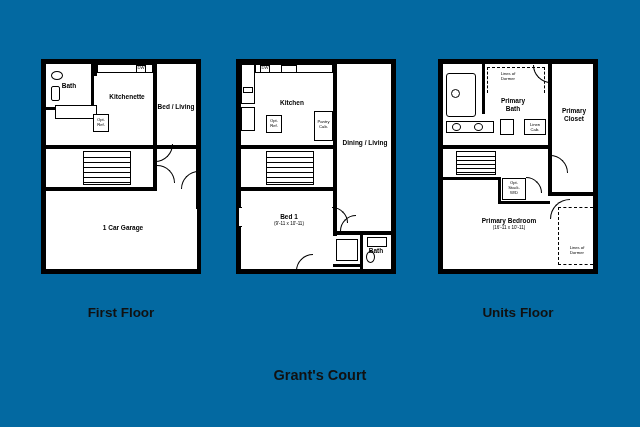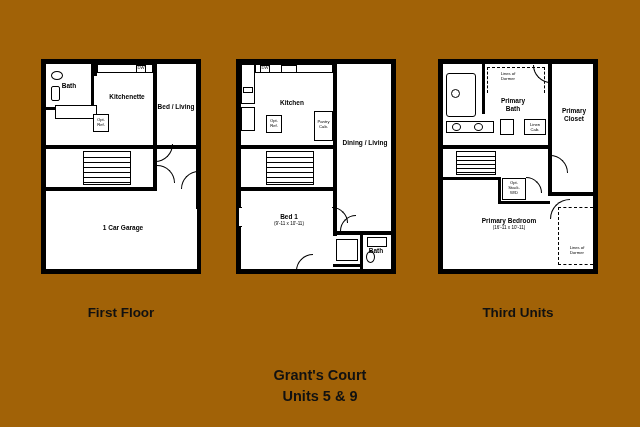--- a/index.html
+++ b/index.html
@@ -13,21 +13,21 @@
     position: relative;
     font-family: "Liberation Sans", sans-serif;
     color: #000000;
     overflow: hidden;
   }
   .sheet {
     position: absolute;
     left: 0; top: 0;
     width: 640px;
     height: 427px;
-    background: #a16207;
+    background: #0369a1;
   }
   .plan {
     position: absolute;
     box-sizing: border-box;
   }
   
   .plan .outer {
     position: absolute;
     left: 0; top: 0;
     width: 100%;
@@ -282,20 +282,19 @@
     <div class="door tl" style="left:112px; top:140px; width:20px; height:20px;"></div>
     <div class="door tr" style="left:88px; top:118px; width:16px; height:16px;"></div>
 
     <div class="tiny-label" style="left:50px; top:12px; width:40px;">Lines of<br>Dormer</div>
     <div class="room-label" style="left:52px; top:38px; width:46px;">Primary<br>Bath</div>
     <div class="room-label" style="left:114px; top:48px; width:44px;">Primary<br>Closet</div>
     <div class="room-label" style="left:28px; top:158px; width:86px;">Primary Bedroom<span class="dim">(16'-11 x 10'-11)</span></div>
     <div class="tiny-label" style="left:122px; top:186px; width:34px;">Lines of<br>Dormer</div>
   </div>
 
-  <div class="floor-title" style="left:438px; top:305px; width:160px;">Third Units</div>
+  <div class="floor-title" style="left:438px; top:305px; width:160px;">Units Floor</div>
 
   <div class="sheet-title" style="left:0; top:365px;">
     <div>Grant's Court</div>
-    <div>Units 5 &amp; 9</div>
   </div>
 
 </div>
 
 </body></html>

